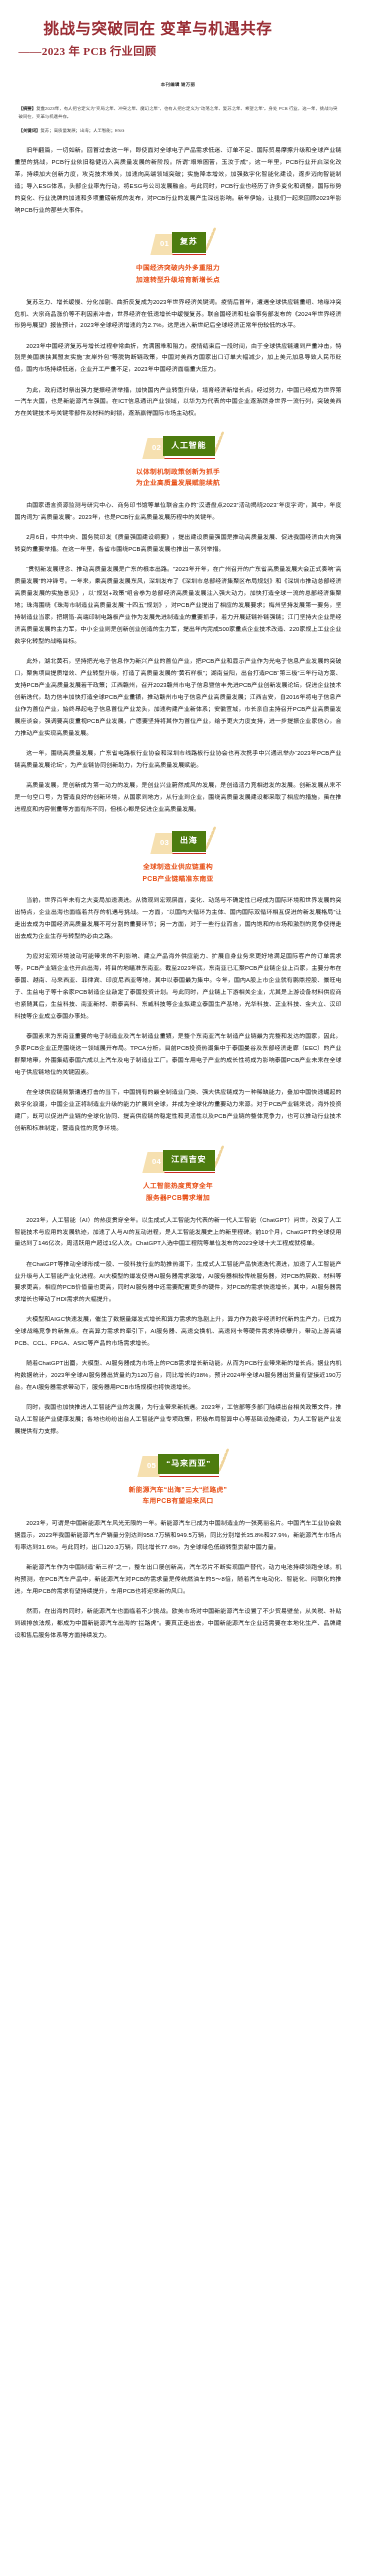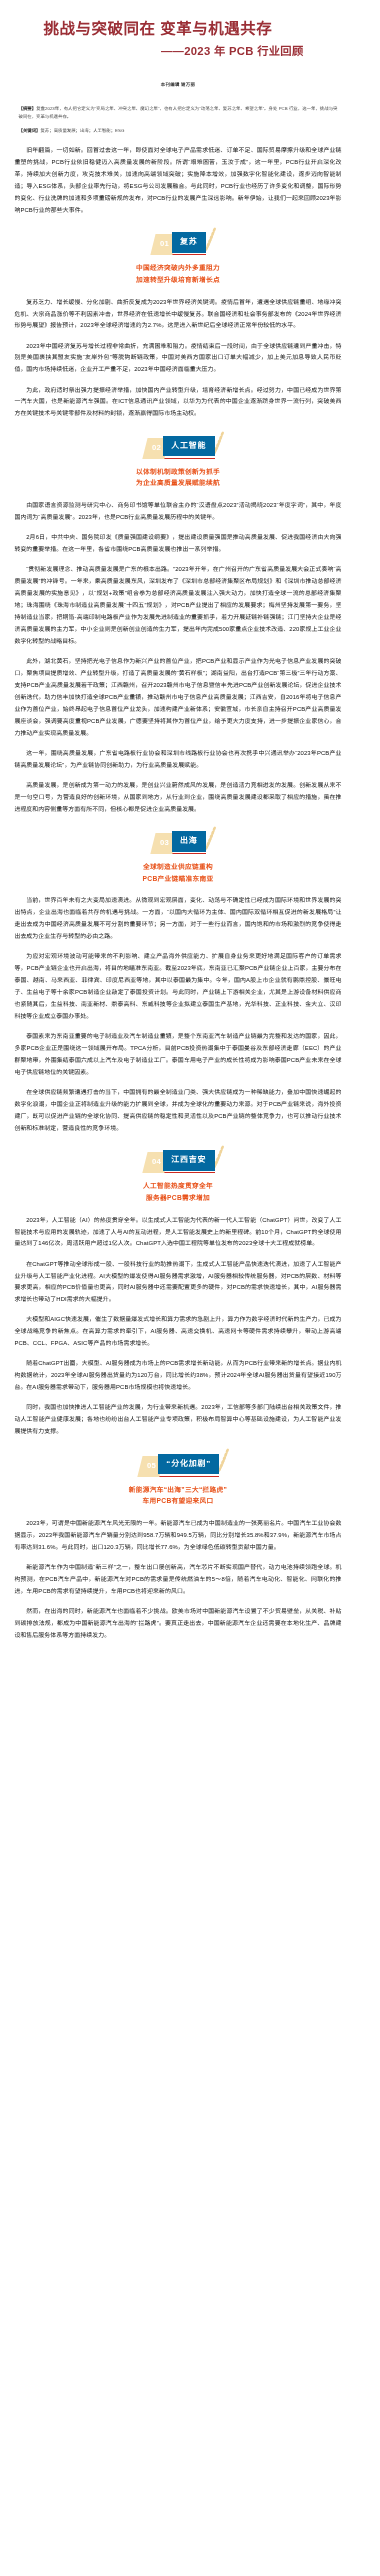--- a/index.html
+++ b/index.html
@@ -34,23 +34,24 @@
     text-align: left;
     padding-left: 25px;
     margin: 0;
   }
   .doc-subtitle {
     font-size: 11.3px;
     line-height: 1.3;
     font-weight: bold;
     color: #9b2f36;
     letter-spacing: 0.3px;
-    text-align: right;
+    text-align: left;
     padding-right: 34px;
     margin: 5.2px 0 0 0;
+    font-family: Liberation Serif, serif;
   }
   .byline {
     margin: 23px 0 0 0;
     text-align: center;
     font-size: 4.4px;
     font-weight: bold;
     color: #333;
     letter-spacing: 0.3px;
   }
 
@@ -110,21 +111,21 @@
     line-height: 20.6px;
     padding: 0 5.2px 0 7.2px;
     transform: skewX(-14deg);
     margin-right: -3.1px;
     position: relative;
     top: 2.1px;
     letter-spacing: 0.3px;
   }
   .badge-num span { display: inline-block; transform: skewX(14deg); }
   .badge-title {
-    background: #0369a1;
+    background: #4d7c0f;
     color: #ffffff;
     font-size: 8px;
     font-weight: bold;
     line-height: 20.6px;
     padding: 0 8.2px;
     letter-spacing: 0.8px;
     position: relative;
     z-index: 2;
   }
   .badge-underline {
@@ -245,21 +246,21 @@
           <div>人工智能热度贯穿全年</div>
           <div>服务器PCB需求增加</div>
         </div></div>
       <p class="para">2023年，人工智能（AI）的热度贯穿全年。以生成式人工智能为代表的新一代人工智能（ChatGPT）问世，改变了人工智能技术与应用的发展轨迹，加速了人与AI的互动进程，是人工智能发展史上的新里程碑。前10个月，ChatGPT的全球使用量达到了146亿次，周活跃用户超过1亿人次。ChatGPT入选中国工程院等单位发布的2023全球十大工程成就榜单。</p>
       <p class="para">在ChatGPT等推动全球形成一股、一股科技行业的助推热潮下，生成式人工智能产品快速迭代演进，加速了人工智能产业升级与人工智能产业化进程。AI大模型的爆发使得AI服务器需求激增，AI服务器相较传统服务器，对PCB的层数、材料等要求更高，相应的PCB价值量也更高，同时AI服务器中还需要配置更多的硬件，对PCB的需求快速增长，其中，AI服务器需求增长也带动了HDI需求的大幅提升。</p>
       <p class="para">大模型和AIGC快速发展，催生了数据量爆发式增长和算力需求的急剧上升，算力作为数字经济时代新的生产力，已成为全球战略竞争的新焦点。在高算力需求的牵引下，AI服务器、高速交换机、高速网卡等硬件需求持续攀升，带动上游高端PCB、CCL、FPGA、ASIC等产品的市场需求增长。</p>
       <p class="para">随着ChatGPT出圈，大模型、AI服务器成为市场上的PCB需求增长新动能，从而为PCB行业带来新的增长点。据业内机构数据统计，2023年全球AI服务器出货量约为120万台，同比增长约38%，预计2024年全球AI服务器出货量有望接近190万台。在AI服务器需求带动下，服务器用PCB市场规模也将快速增长。</p>
       <p class="para">同时，我国也加快推进人工智能产业的发展，为行业带来新机遇。2023年，工信部等多部门陆续出台相关政策文件，推动人工智能产业健康发展；各地也纷纷出台人工智能产业专项政策，积极布局智算中心等基础设施建设，为人工智能产业发展提供有力支撑。</p>
       <div class="section-head"><div class="badge"><div class="badge-row">
             <div class="badge-num"><span>05</span></div>
-            <div class="badge-title">“分化加剧”</div>
+            <div class="badge-title">“马来西亚”</div>
           </div><div class="badge-underline"></div><svg class="wheat" viewBox="0 0 34 52">
             <path d="M25 2 C22 16 16 32 8 46" stroke="#e8c98a" stroke-width="1.6" fill="none"></path>
             <ellipse cx="24" cy="5" rx="2.6" ry="4.4" fill="#f0d49a" transform="rotate(28 24 5)"></ellipse>
             <ellipse cx="21" cy="12.2" rx="2.6" ry="4.4" fill="#f0d49a" transform="rotate(28 21 12.2)"></ellipse>
             <ellipse cx="18" cy="19.4" rx="2.6" ry="4.4" fill="#f0d49a" transform="rotate(28 18 19.4)"></ellipse>
             <ellipse cx="15" cy="26.6" rx="2.6" ry="4.4" fill="#f0d49a" transform="rotate(28 15 26.6)"></ellipse>
             <ellipse cx="12" cy="33.8" rx="2.6" ry="4.4" fill="#f0d49a" transform="rotate(28 12 33.8)"></ellipse>
             <ellipse cx="9" cy="41" rx="2.6" ry="4.4" fill="#f0d49a" transform="rotate(28 9 41)"></ellipse>
           </svg></div><div class="sec-sub">
           <div>新能源汽车“出海”三大“拦路虎”</div>

